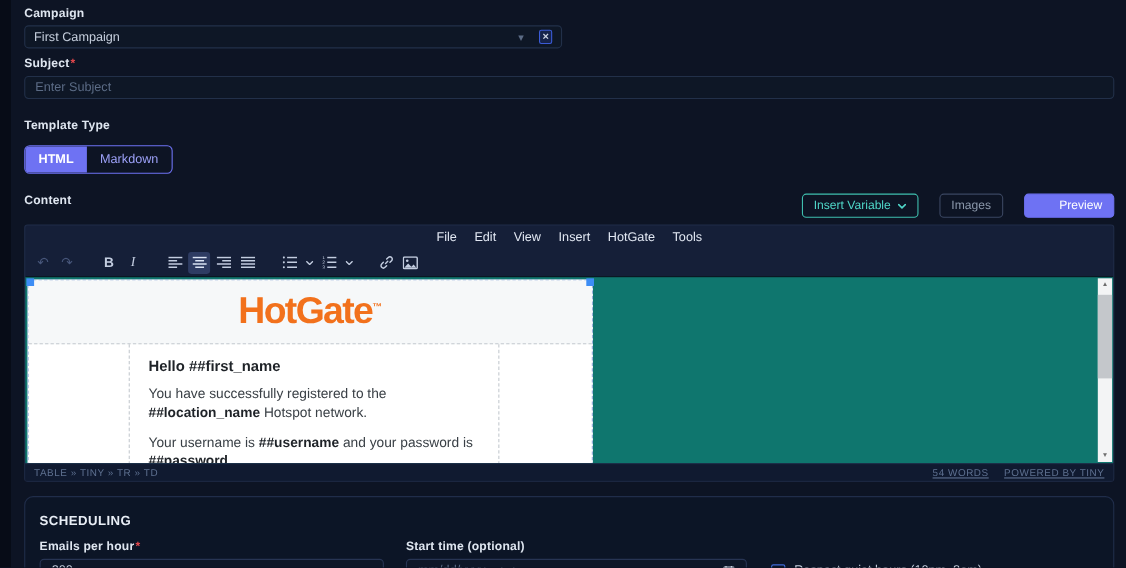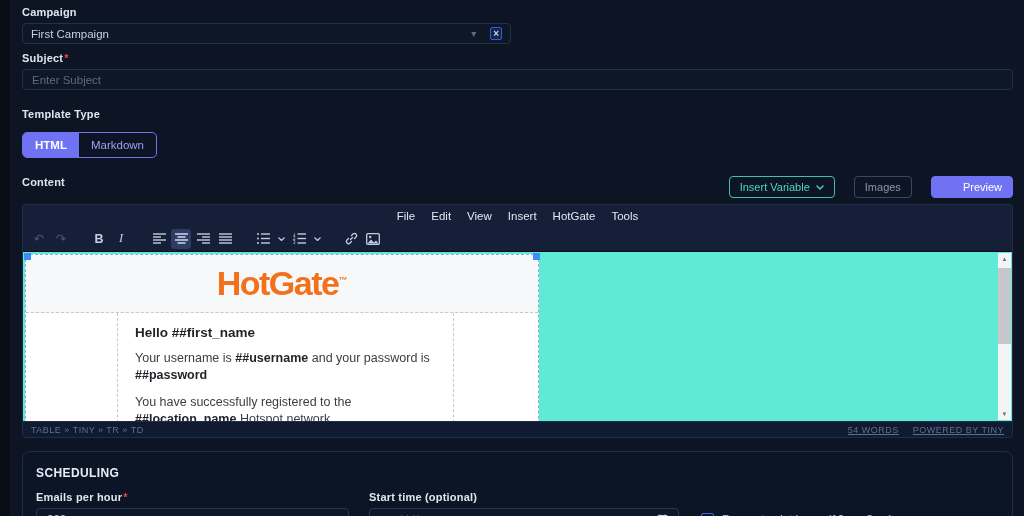--- a/index.html
+++ b/index.html
@@ -53,21 +53,21 @@
   .tb-gap { width:14px; }
   .tb-btn { min-width:20px; height:20px; border-radius:3px; display:flex; align-items:center; justify-content:center; color:#c3cde0; cursor:pointer; padding:0 2px; }
   .tb-btn.disabled { color:#47567a; }
   .tb-btn.active { background:#2e3c63; }
   .tb-txt { font-size:12.5px; }
   .tb-bold { font-weight:bold; }
   .tb-italic { font-style:italic; font-family:"Liberation Serif", serif; }
   .tb-chev { width:12px; height:20px; display:flex; align-items:center; justify-content:center; color:#c3cde0; cursor:pointer; }
   svg.ic { display:block; }
 
-  .econtent { position:relative; height:170px; background:#5eead4; overflow:hidden; border-top:1px solid #0a0f1c; }
+  .econtent { position:relative; height:170px; background:#0f766e; overflow:hidden; border-top:1px solid #0a0f1c; }
   .email-table { position:absolute; left:2px; top:2px; width:514px; height:220px; border:1px dashed #8fa9d8; background:#ffffff; }
   .sel-handle { position:absolute; width:7px; height:7px; background:#3d8df5; z-index:3; }
   .h-tl { left:-2px; top:-2px; } .h-tr { right:-2px; top:-2px; }
   .logo-cell { height:58px; background:#f6f8f9; border-bottom:1px dashed #c4c9cf; display:flex; align-items:center; justify-content:center; }
   .logo { color:#f2711c; font-size:34px; font-weight:800; letter-spacing:-1.5px; }
   .logo sup { font-size:9px; letter-spacing:0; vertical-align:super; }
   .body-cell { margin-left:91px; width:337px; border:1px dashed #c4c9cf; border-top:none; min-height:160px; padding:12px 17px 10px 17px; color:#3a4046; }
   .email-h { font-size:13.5px; font-weight:bold; color:#1f2328; }
   .email-p { font-size:12.5px; line-height:17px; margin-top:10px; }
   .email-p b, .email-h b { color:#1f2328; }
@@ -255,22 +255,22 @@
 
     <div class="econtent">
       <div class="email-table">
         <div class="sel-handle h-tl"></div>
         <div class="sel-handle h-tr"></div>
         <div class="logo-cell">
           <div class="logo"><span>HotGate</span><sup>™</sup></div>
         </div>
         <div class="body-cell">
           <div class="email-h">Hello ##first_name</div>
+          <div class="email-p"><span>You have successfully registered to the </span><b>##location_name</b><span> Hotspot network.</span></div>
           <div class="email-p"><span>Your username is </span><b>##username</b><span> and your password is </span><b>##password</b></div>
-          <div class="email-p"><span>You have successfully registered to the </span><b>##location_name</b><span> Hotspot network.</span></div>
 
         </div>
       </div>
       <div class="scrollbar">
         <div class="sb-arrow">▲</div>
         <div class="sb-thumb"></div>
         <div class="sb-arrow down">▼</div>
       </div>
     </div>
 

